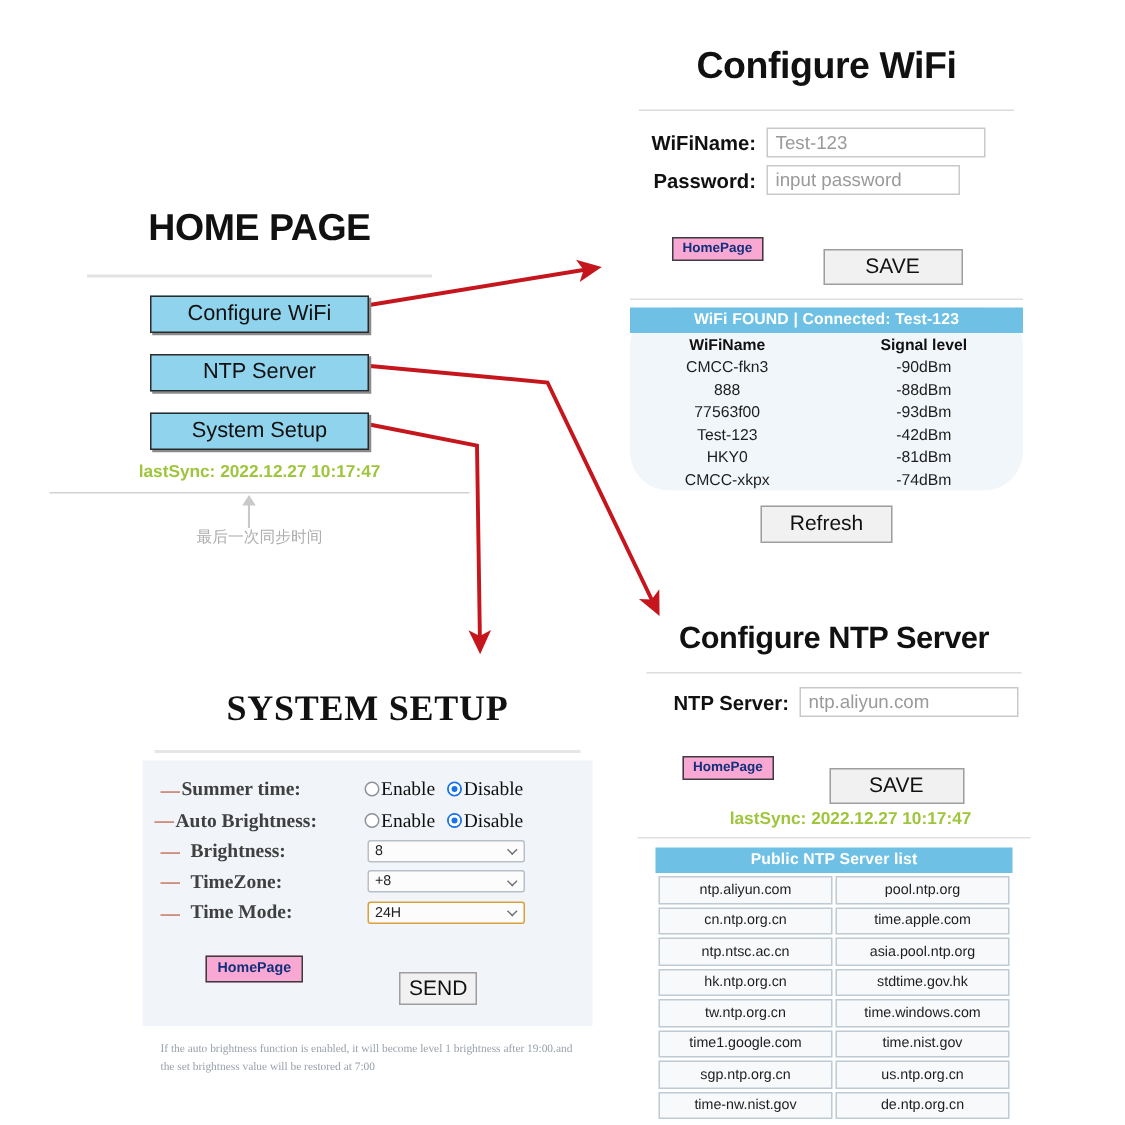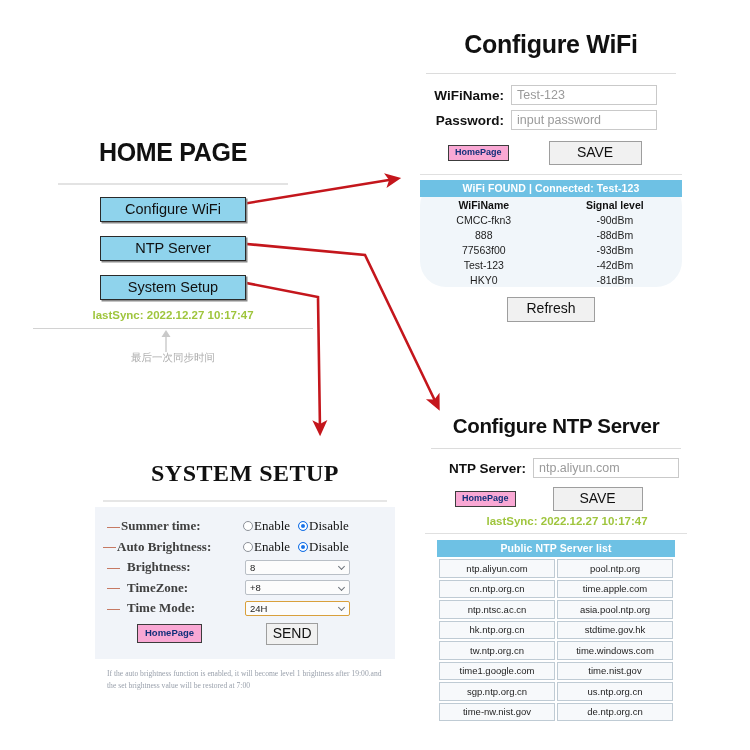--- a/index.html
+++ b/index.html
@@ -59,20 +59,21 @@
   .btn-grey {
     display: inline-block;
     background: #f1f1f1;
     border: 1px solid #9e9e9e;
     color: #111;
     font-size: 14px;
     text-align: center;
     padding: 3px 0 4px;
     line-height: 1.1;
     white-space: nowrap;
+    margin-top: 25px;
   }
   .sync-text {
     color: #9fc53d;
     font-size: 11.5px;
     font-weight: bold;
     white-space: nowrap;
   }
 
   
   .tbl-wrap { background: #f1f6fa; }
@@ -239,21 +240,21 @@
 
     <div style="margin-top:11px;">
       <div class="field-row">
         <div class="field-label" style="width:84px;">WiFiName:</div>
         <div class="textbox" style="width:146px;" title="Test-123">Test-123</div>
       </div>
     </div>
     <div style="margin-top:5px;">
       <div class="field-row">
         <div class="field-label" style="width:84px;">Password:</div>
-        <div class="textbox" style="width:146px;">input password</div>
+        <div class="textbox" style="width:129px;">input password</div>
       </div>
     </div>
 
     <div style="display:flex; align-items:center; margin-top:11px; padding-left:28px;">
       <div class="btn-home">HomePage</div>
       <div class="btn-grey" style="width:93px; margin-left:40px;">SAVE</div>
     </div>
 
     <div style="margin:9px 0 0 0;">
       <div class="hrule" style="height:1px; background:#e0e0e0;"></div>
@@ -281,20 +282,24 @@
             <td>77563f00</td>
             <td>-93dBm</td>
           </tr>
           <tr>
             <td>Test-123</td>
             <td>-42dBm</td>
           </tr>
           <tr>
             <td>HKY0</td>
             <td>-81dBm</td>
+          </tr>
+          <tr>
+            <td>CMCC-xkpx</td>
+            <td>-74dBm</td>
           </tr>
         </tbody>
       </table>
     </div>
 
     <div style="text-align:center; margin-top:10px;">
       <div class="btn-grey" style="width:88px; margin:0 auto;">Refresh</div>
     </div>
   </div>
 

